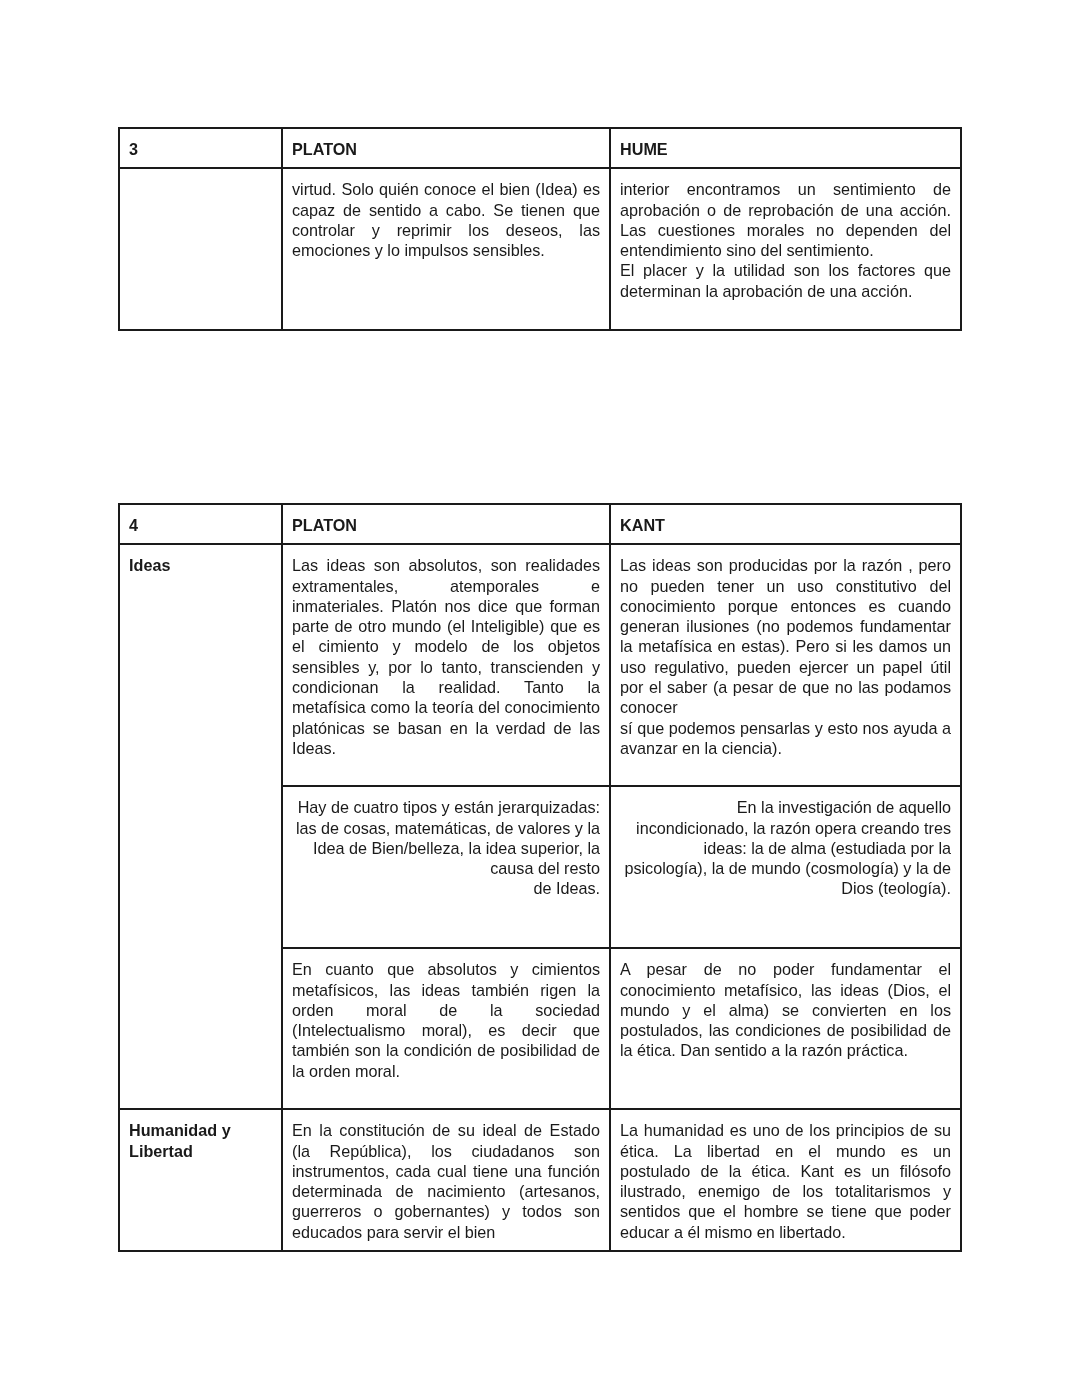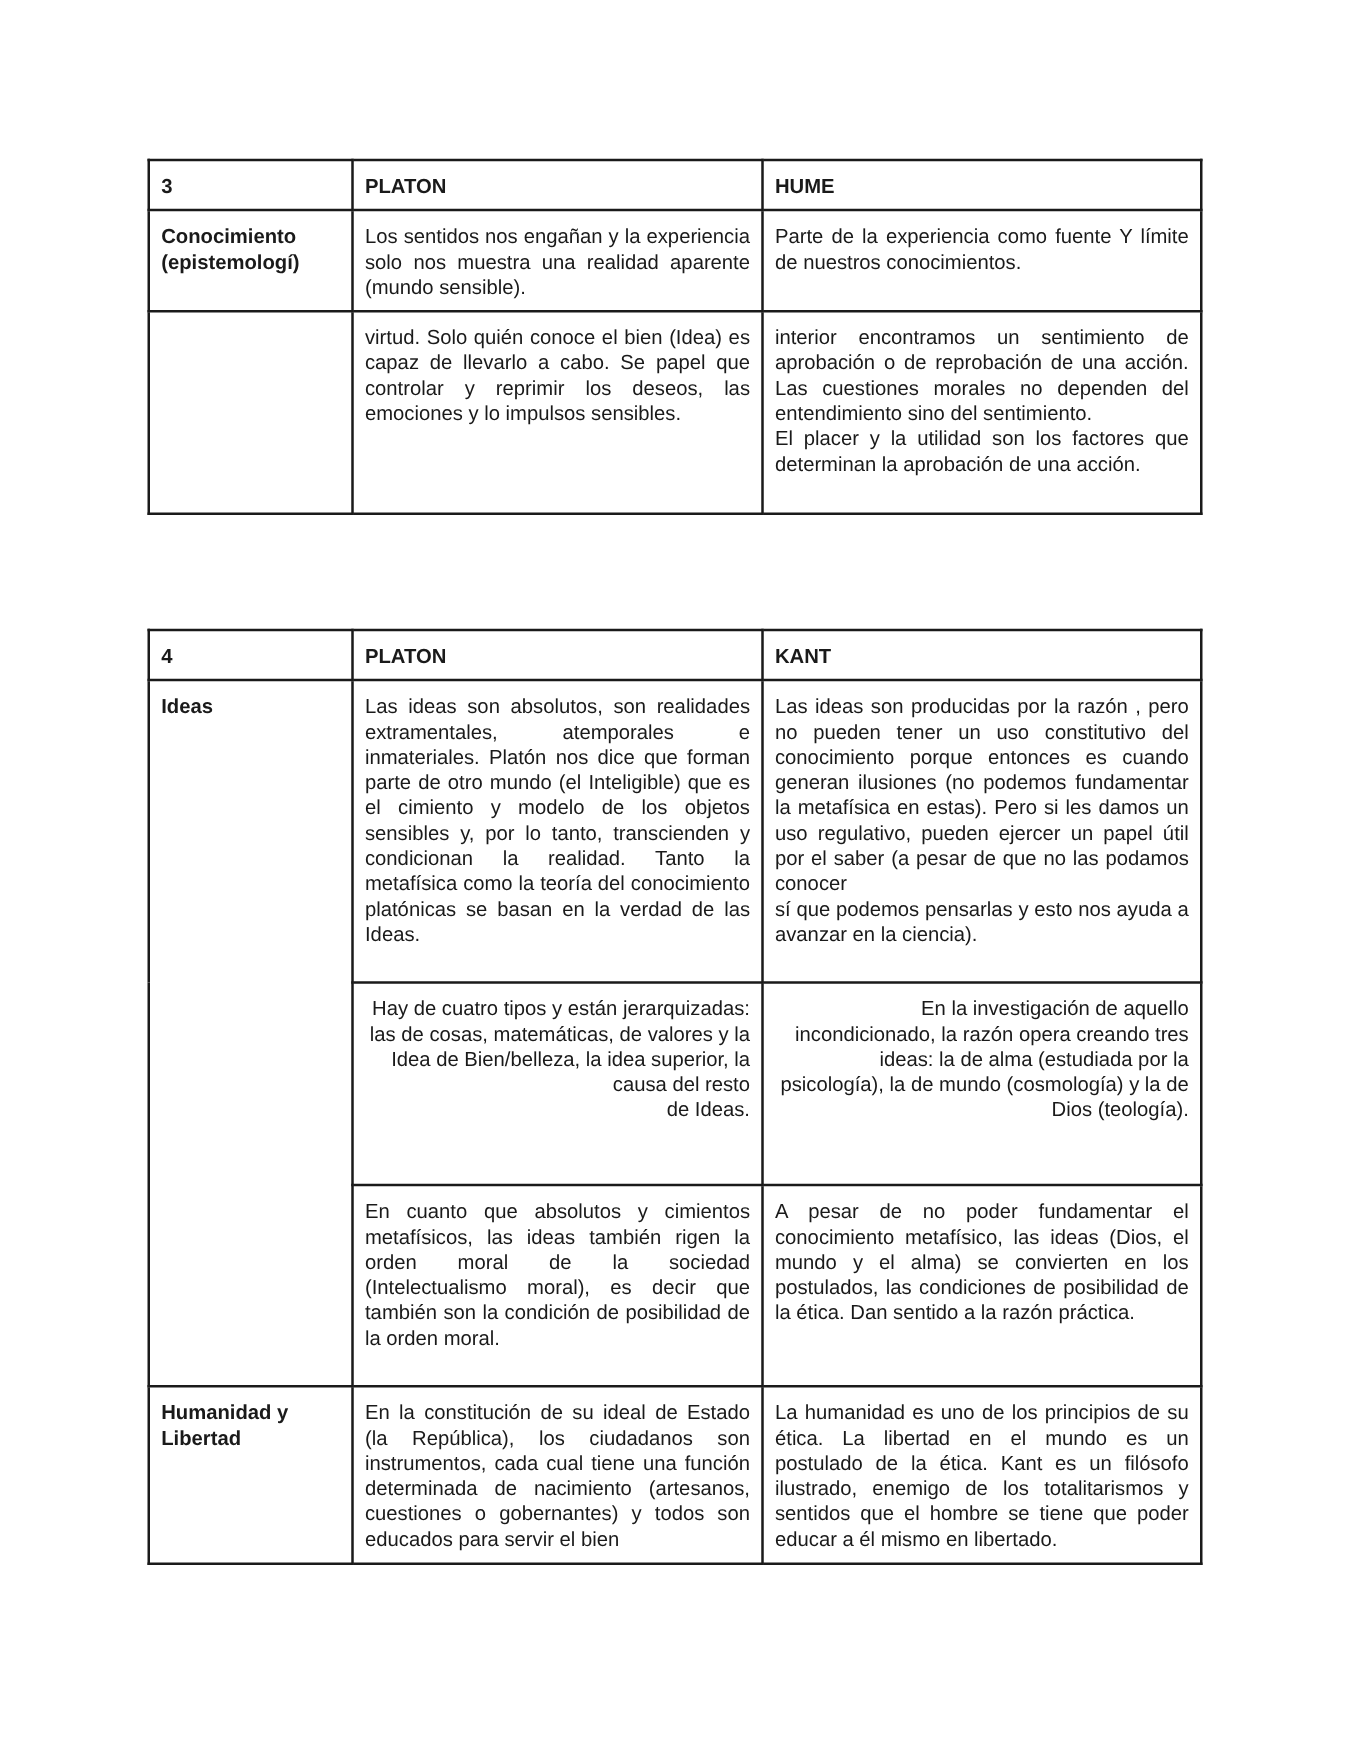--- a/index.html
+++ b/index.html
@@ -32,29 +32,23 @@
       <col class="c1">
       <col class="c2">
       <col class="c3">
     </colgroup>
   <tbody>
       <tr class="hdr">
     <td>3</td>
     <td>PLATON</td>
     <td>HUME</td>
   </tr>
-  <tr class="r1">
-    <td class="lbl pre">Conocimiento
-(epistemologí)</td>
-    <td class="just">Los sentidos nos engañan y la experiencia solo nos muestra una realidad aparente (mundo sensible).</td>
-    <td class="just">Parte de la experiencia como fuente Y límite de nuestros conocimientos.</td>
-  </tr>
   <tr class="r2">
     <td class="lbl"></td>
-    <td class="just">virtud. Solo quién conoce el bien (Idea) es capaz de llevarlo a cabo. Se papel que controlar y reprimir los deseos, las emociones y lo impulsos sensibles.</td>
+    <td class="just">virtud. Solo quién conoce el bien (Idea) es capaz de sentido a cabo. Se tienen que controlar y reprimir los deseos, las emociones y lo impulsos sensibles.</td>
     <td class="just pre">interior encontramos un sentimiento de aprobación o de reprobación de una acción. Las cuestiones morales no dependen del  entendimiento sino del sentimiento.
 El placer y la utilidad son los factores que determinan la aprobación de una acción.</td>
   </tr>
 </tbody>
   </table>
 
 <table class="cmp" id="t2">
   <colgroup>
       <col class="c1">
       <col class="c2">
@@ -77,17 +71,17 @@
 de Ideas.</td>
     <td class="just">En la investigación de aquello incondicionado, la razón opera creando tres ideas: la de alma (estudiada por la psicología), la de mundo (cosmología) y la de Dios (teología).</td>
   </tr>
   <tr class="r3">
     <td class="just">En cuanto que absolutos y cimientos metafísicos, las ideas también rigen la orden moral de la sociedad (Intelectualismo moral), es decir que también son la condición de posibilidad de la orden moral.</td>
     <td class="just">A pesar de no poder fundamentar el conocimiento metafísico, las ideas (Dios, el mundo y el alma) se convierten en los postulados, las condiciones de posibilidad de la ética. Dan sentido a la razón práctica.</td>
   </tr>
   <tr class="r4">
     <td class="lbl pre">Humanidad y
 Libertad</td>
-    <td class="just">En la constitución de su ideal de Estado (la República), los ciudadanos son instrumentos, cada cual tiene una función determinada de nacimiento (artesanos, cuestiones o gobernantes) y todos son educados para servir el bien</td>
+    <td class="just">En la constitución de su ideal de Estado (la República), los ciudadanos son instrumentos, cada cual tiene una función determinada de nacimiento (artesanos, guerreros o gobernantes) y todos son educados para servir el bien</td>
     <td class="just">La humanidad es uno de los principios de su ética. La libertad en el mundo es un postulado de la ética. Kant es un filósofo ilustrado, enemigo de los totalitarismos y sentidos que el hombre se tiene que poder educar a él mismo en libertado.</td>
   </tr>
 </tbody>
   </table>
 
 </body></html>

